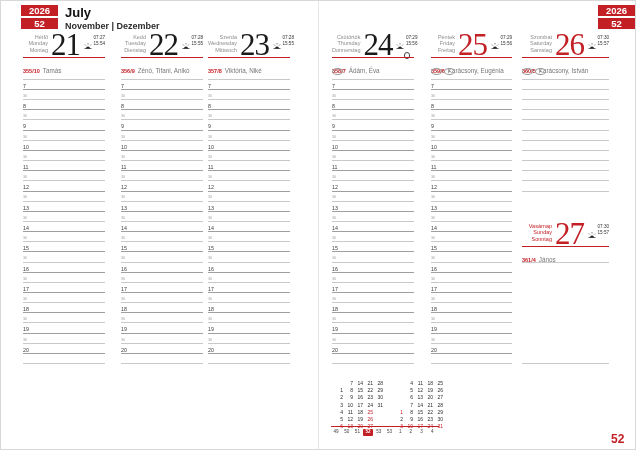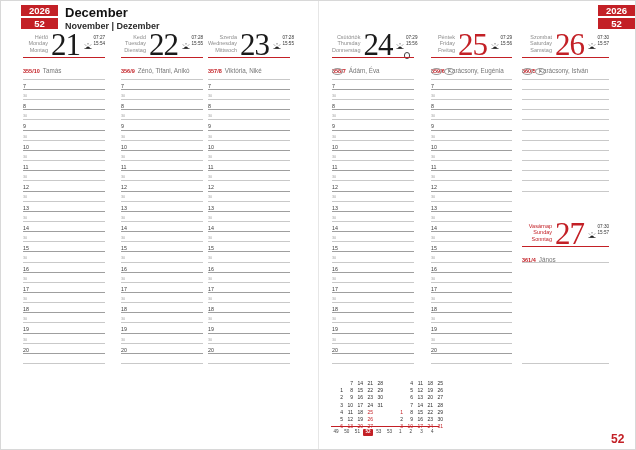--- a/index.html
+++ b/index.html
@@ -59,21 +59,21 @@
 
   <div class="corner" style="left:20px">
     <div class="yr">2026</div>
     <div class="wk">52</div>
   </div>
   <div class="corner" style="left:597px">
     <div class="yr">2026</div>
     <div class="wk">52</div>
   </div>
 
-  <div class="title">December</div>
+  <div class="title">July</div>
   <div class="subtitle">November | Dezember</div>
 
   <div id="columns">
       <div class="daycol" style="left: 22px; width: 82px;">
         <div class="dhead" style="top: 30px;">
           <div class="names">
             <div class="wname">Hétfő</div>
             <div class="wname">Monday</div>
             <div class="wname">Montag</div>
           </div>

